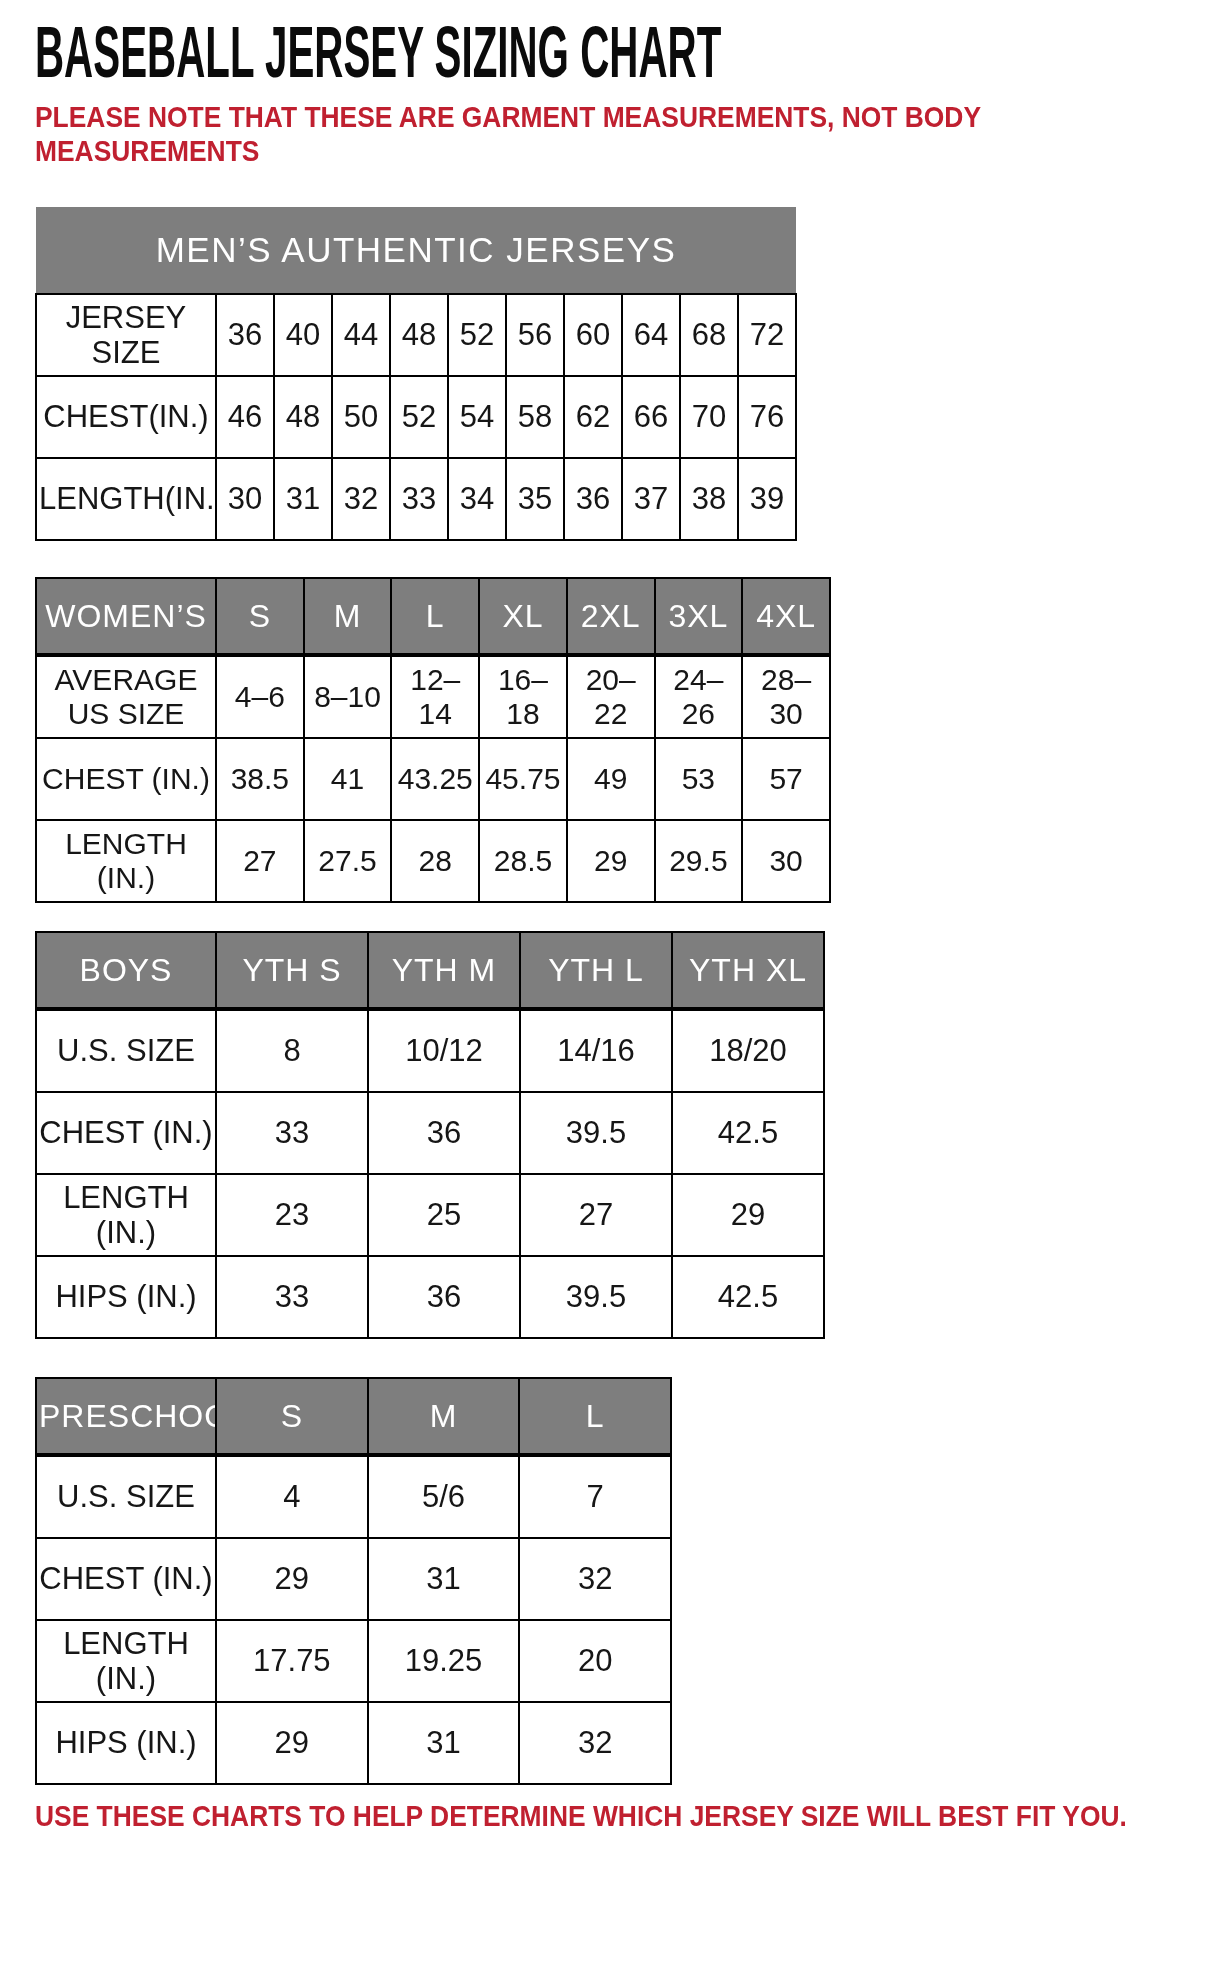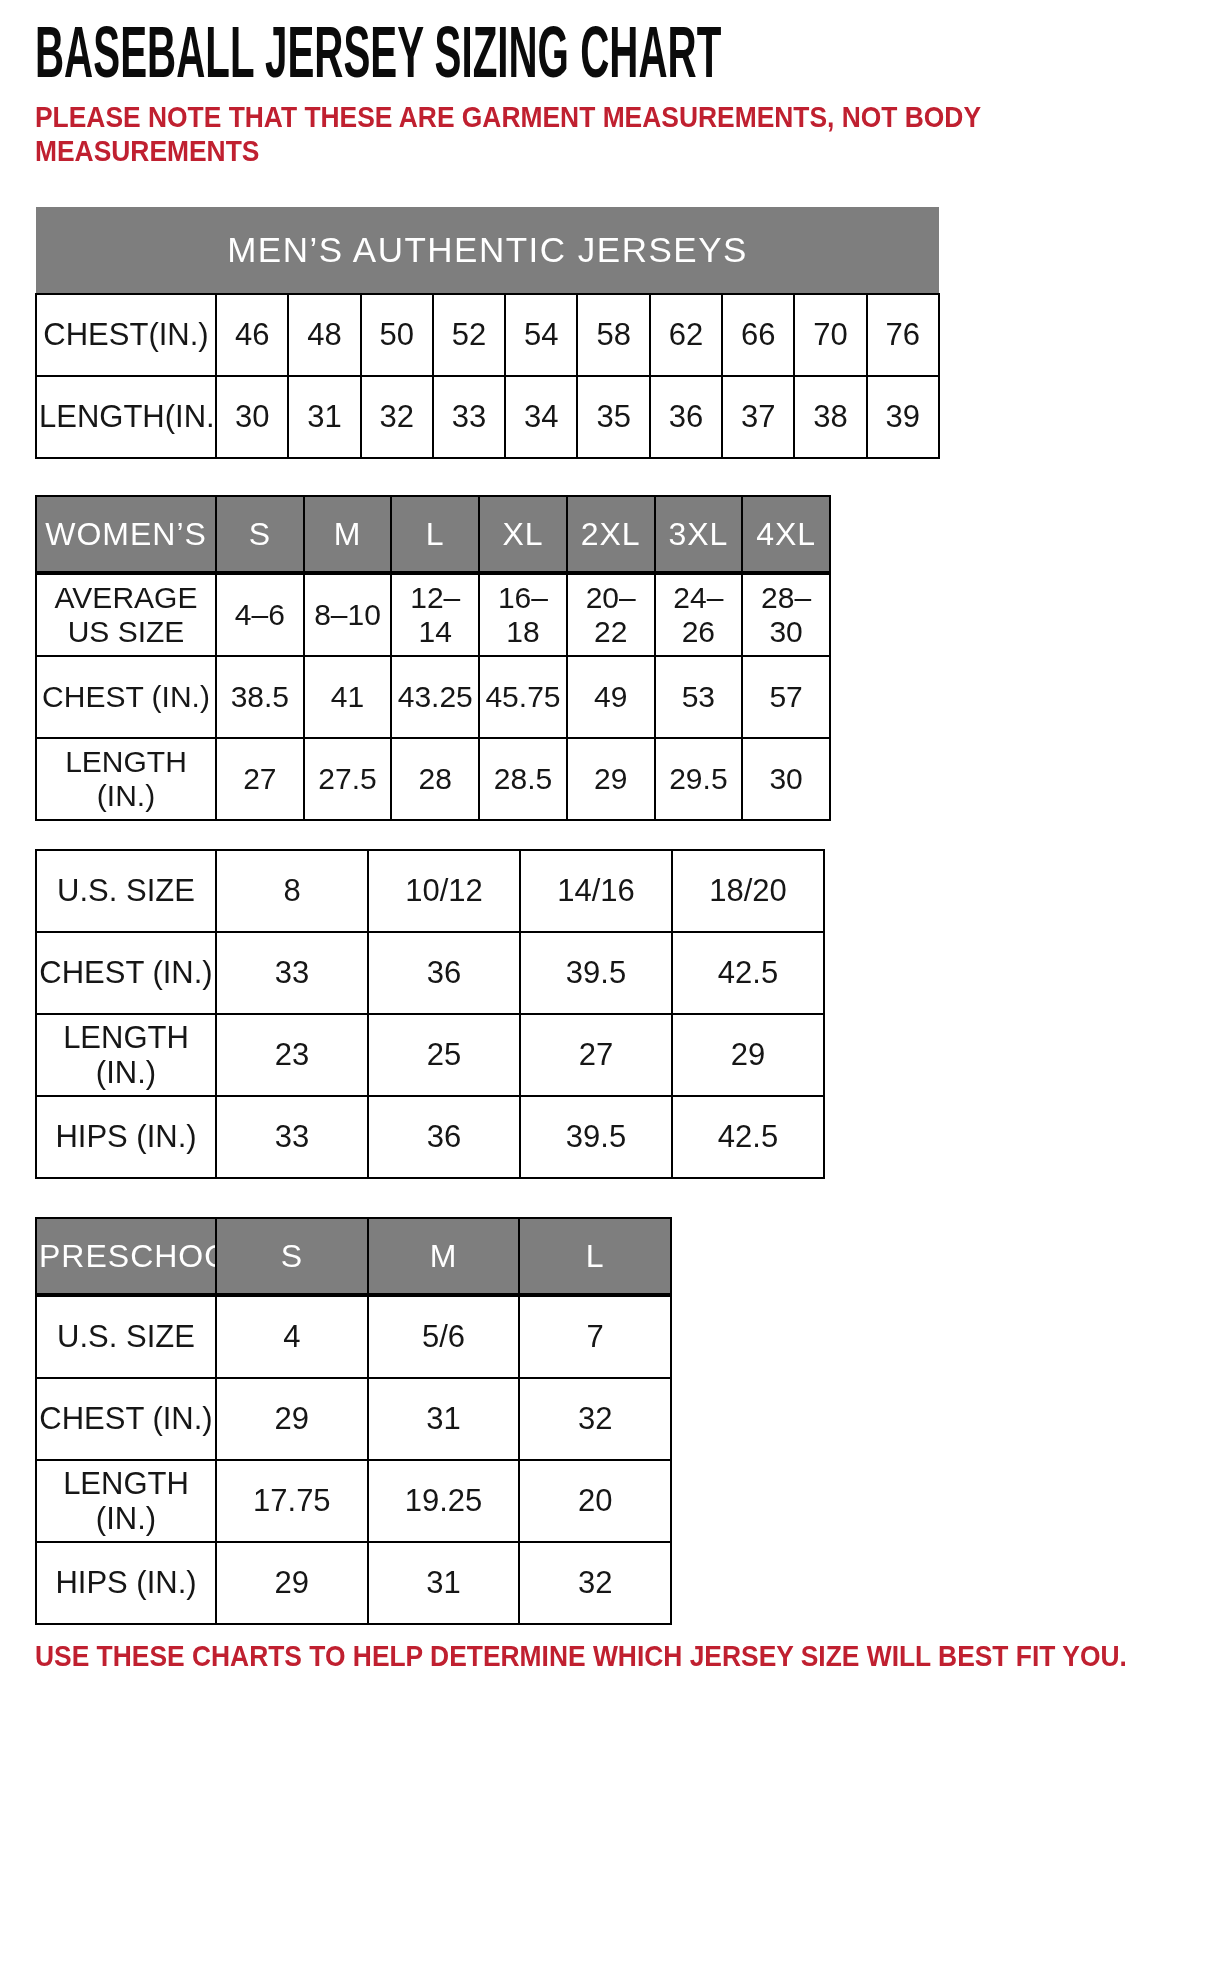--- a/index.html
+++ b/index.html
@@ -51,21 +51,21 @@
   }
   
   table.sizes tr.ghead td{
     background:var(--gray);color:#fff;
     border:2px solid #000;border-bottom:4px solid #000;
     font-size:32px;height:74px;letter-spacing:1px;
   }
 
   table.sizes td.rlabel{white-space:pre-line;line-height:1.15;}
 
-  .t-mens{width:905px;margin-top:40px;font-size:31px;}
+  .t-mens{width:762px;margin-top:40px;font-size:31px;}
   .t-womens{width:796px;margin-top:36px;font-size:30px;border-radius:17px;}
   .t-boys{width:790px;margin-top:28px;font-size:31px;}
   .t-boys td{height:75px;}
   .t-preschool{width:637px;margin-top:38px;font-size:31px;}
   .t-preschool td{height:75px;}
 </style>
 </head>
 <body>
 
 <div class="wrap">
@@ -87,20 +87,33 @@
         <col>
         <col>
         <col>
         <col>
         <col>
         <col>
       </colgroup>
       <tbody>
         <tr class="banner">
           <td colspan="11">MEN’S AUTHENTIC JERSEYS</td>
+        </tr>
+        <tr>
+          <td class="rlabel">JERSEY SIZE</td>
+          <td>36</td>
+          <td>40</td>
+          <td>44</td>
+          <td>48</td>
+          <td>52</td>
+          <td>56</td>
+          <td>60</td>
+          <td>64</td>
+          <td>68</td>
+          <td>72</td>
         </tr>
         <tr>
           <td class="rlabel">CHEST(IN.)</td>
           <td>46</td>
           <td>48</td>
           <td>50</td>
           <td>52</td>
           <td>54</td>
           <td>58</td>
           <td>62</td>
@@ -182,20 +195,27 @@
 
   <table class="sizes t-boys">
       <colgroup>
         <col class="c0">
         <col>
         <col>
         <col>
         <col>
       </colgroup>
       <tbody>
+        <tr class="ghead">
+          <td>BOYS</td>
+          <td>YTH S</td>
+          <td>YTH M</td>
+          <td>YTH L</td>
+          <td>YTH XL</td>
+        </tr>
         <tr>
           <td class="rlabel">U.S. SIZE</td>
           <td>8</td>
           <td>10/12</td>
           <td>14/16</td>
           <td>18/20</td>
         </tr>
         <tr>
           <td class="rlabel">CHEST (IN.)</td>
           <td>33</td>

